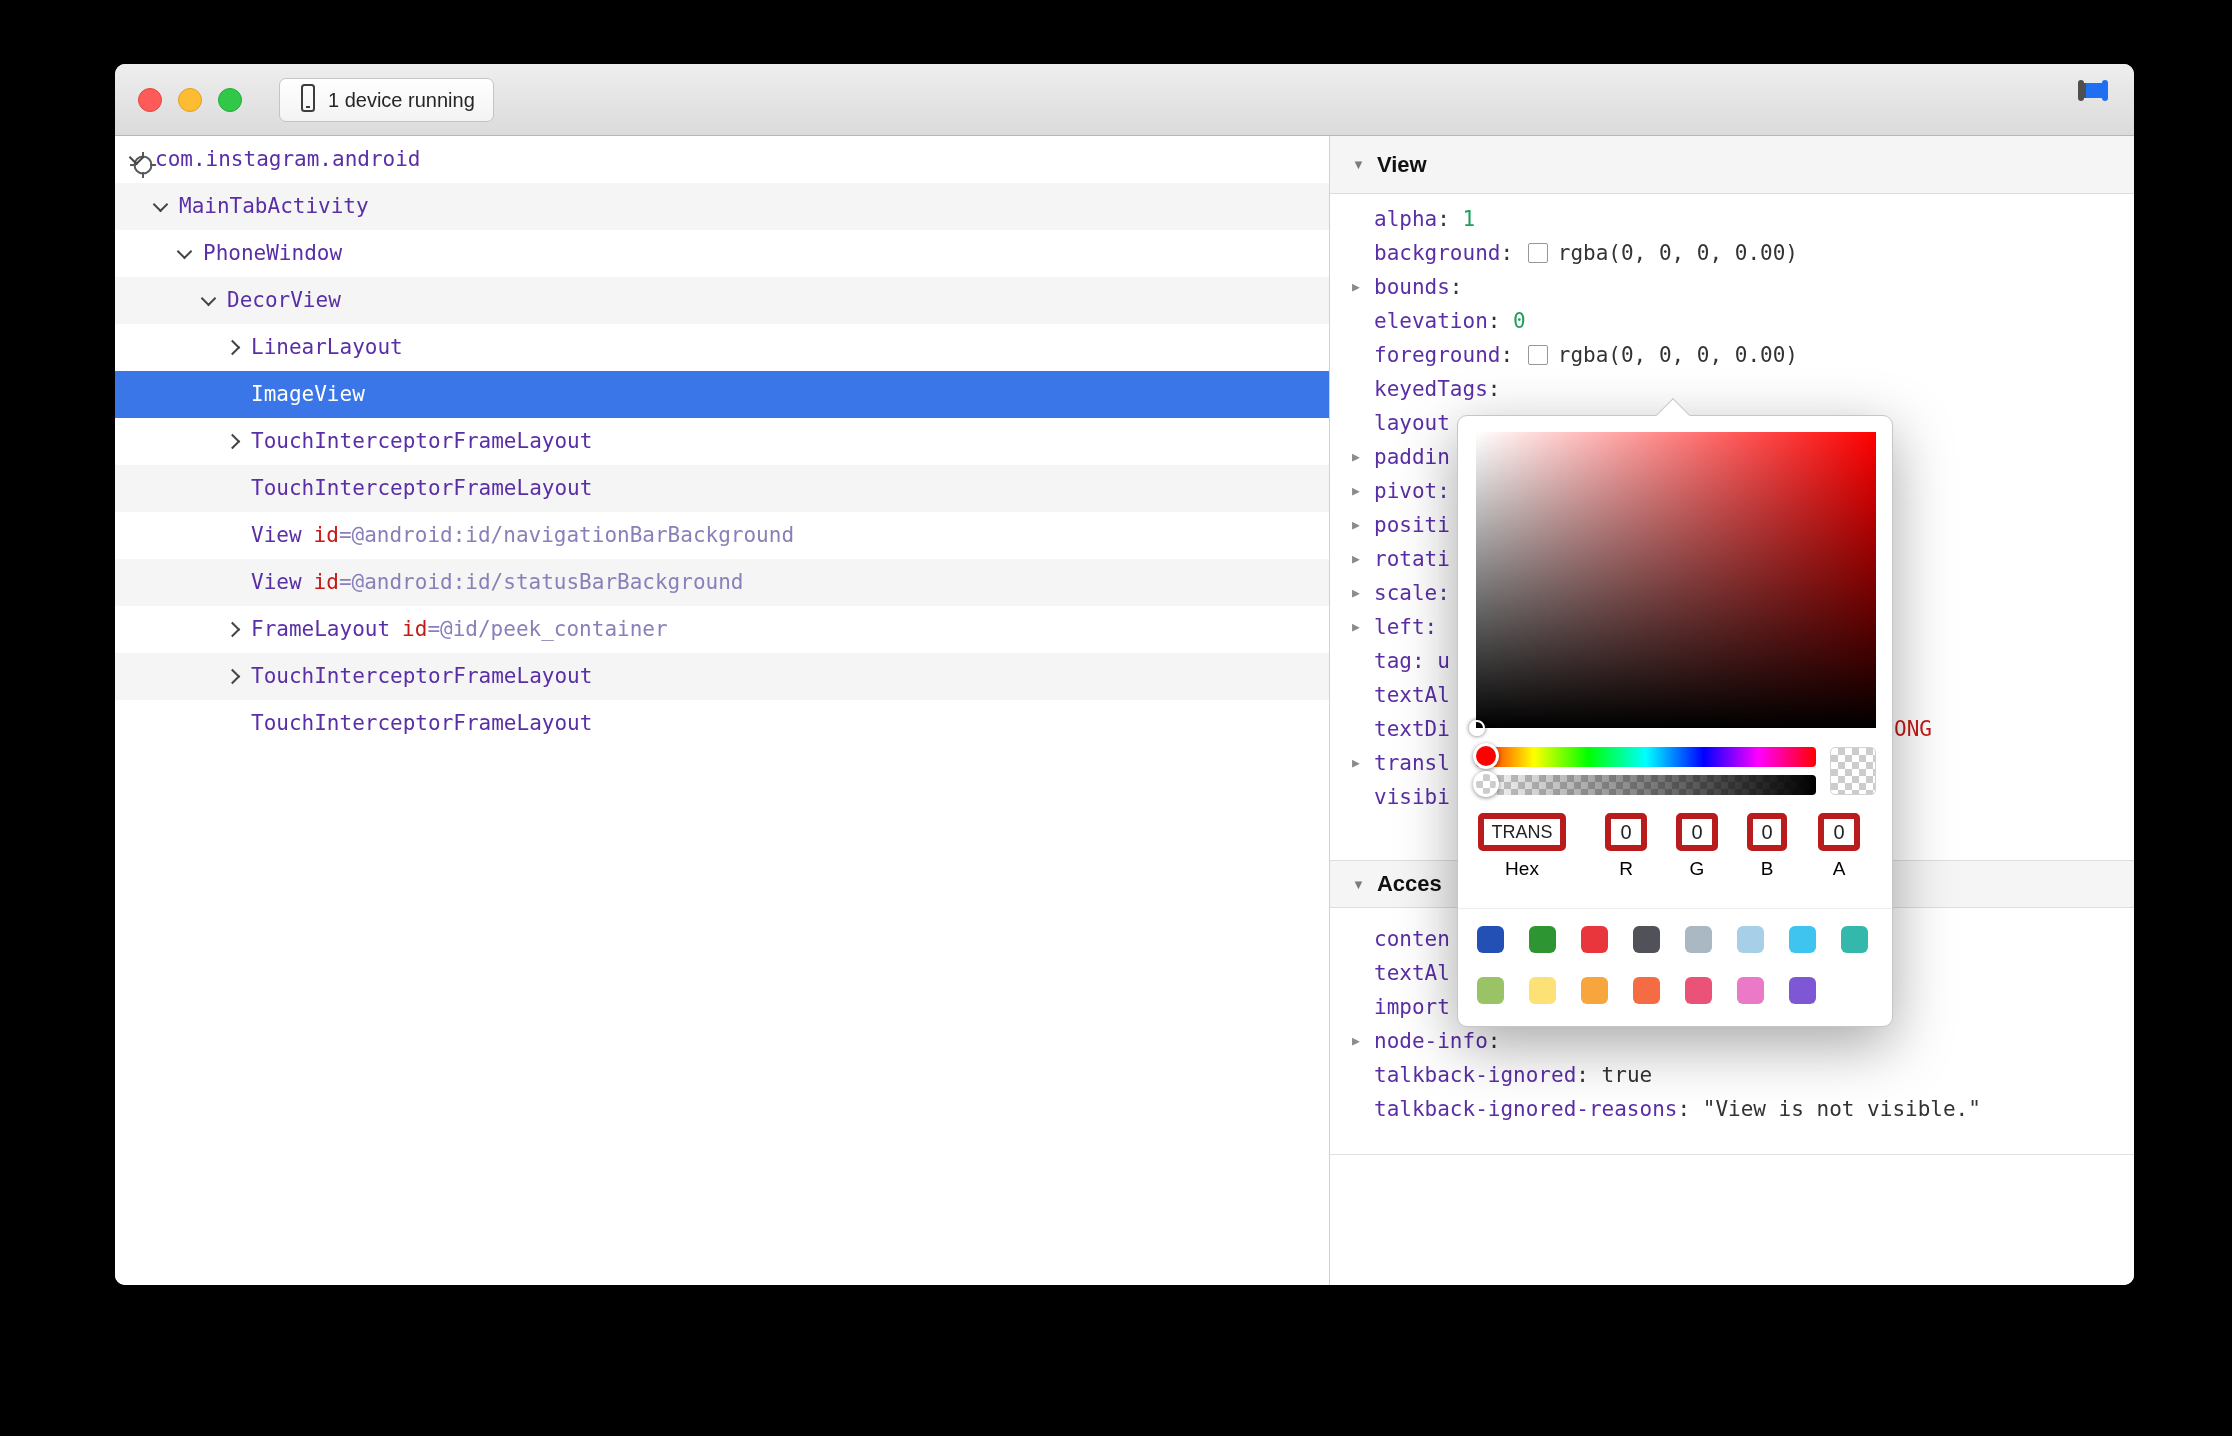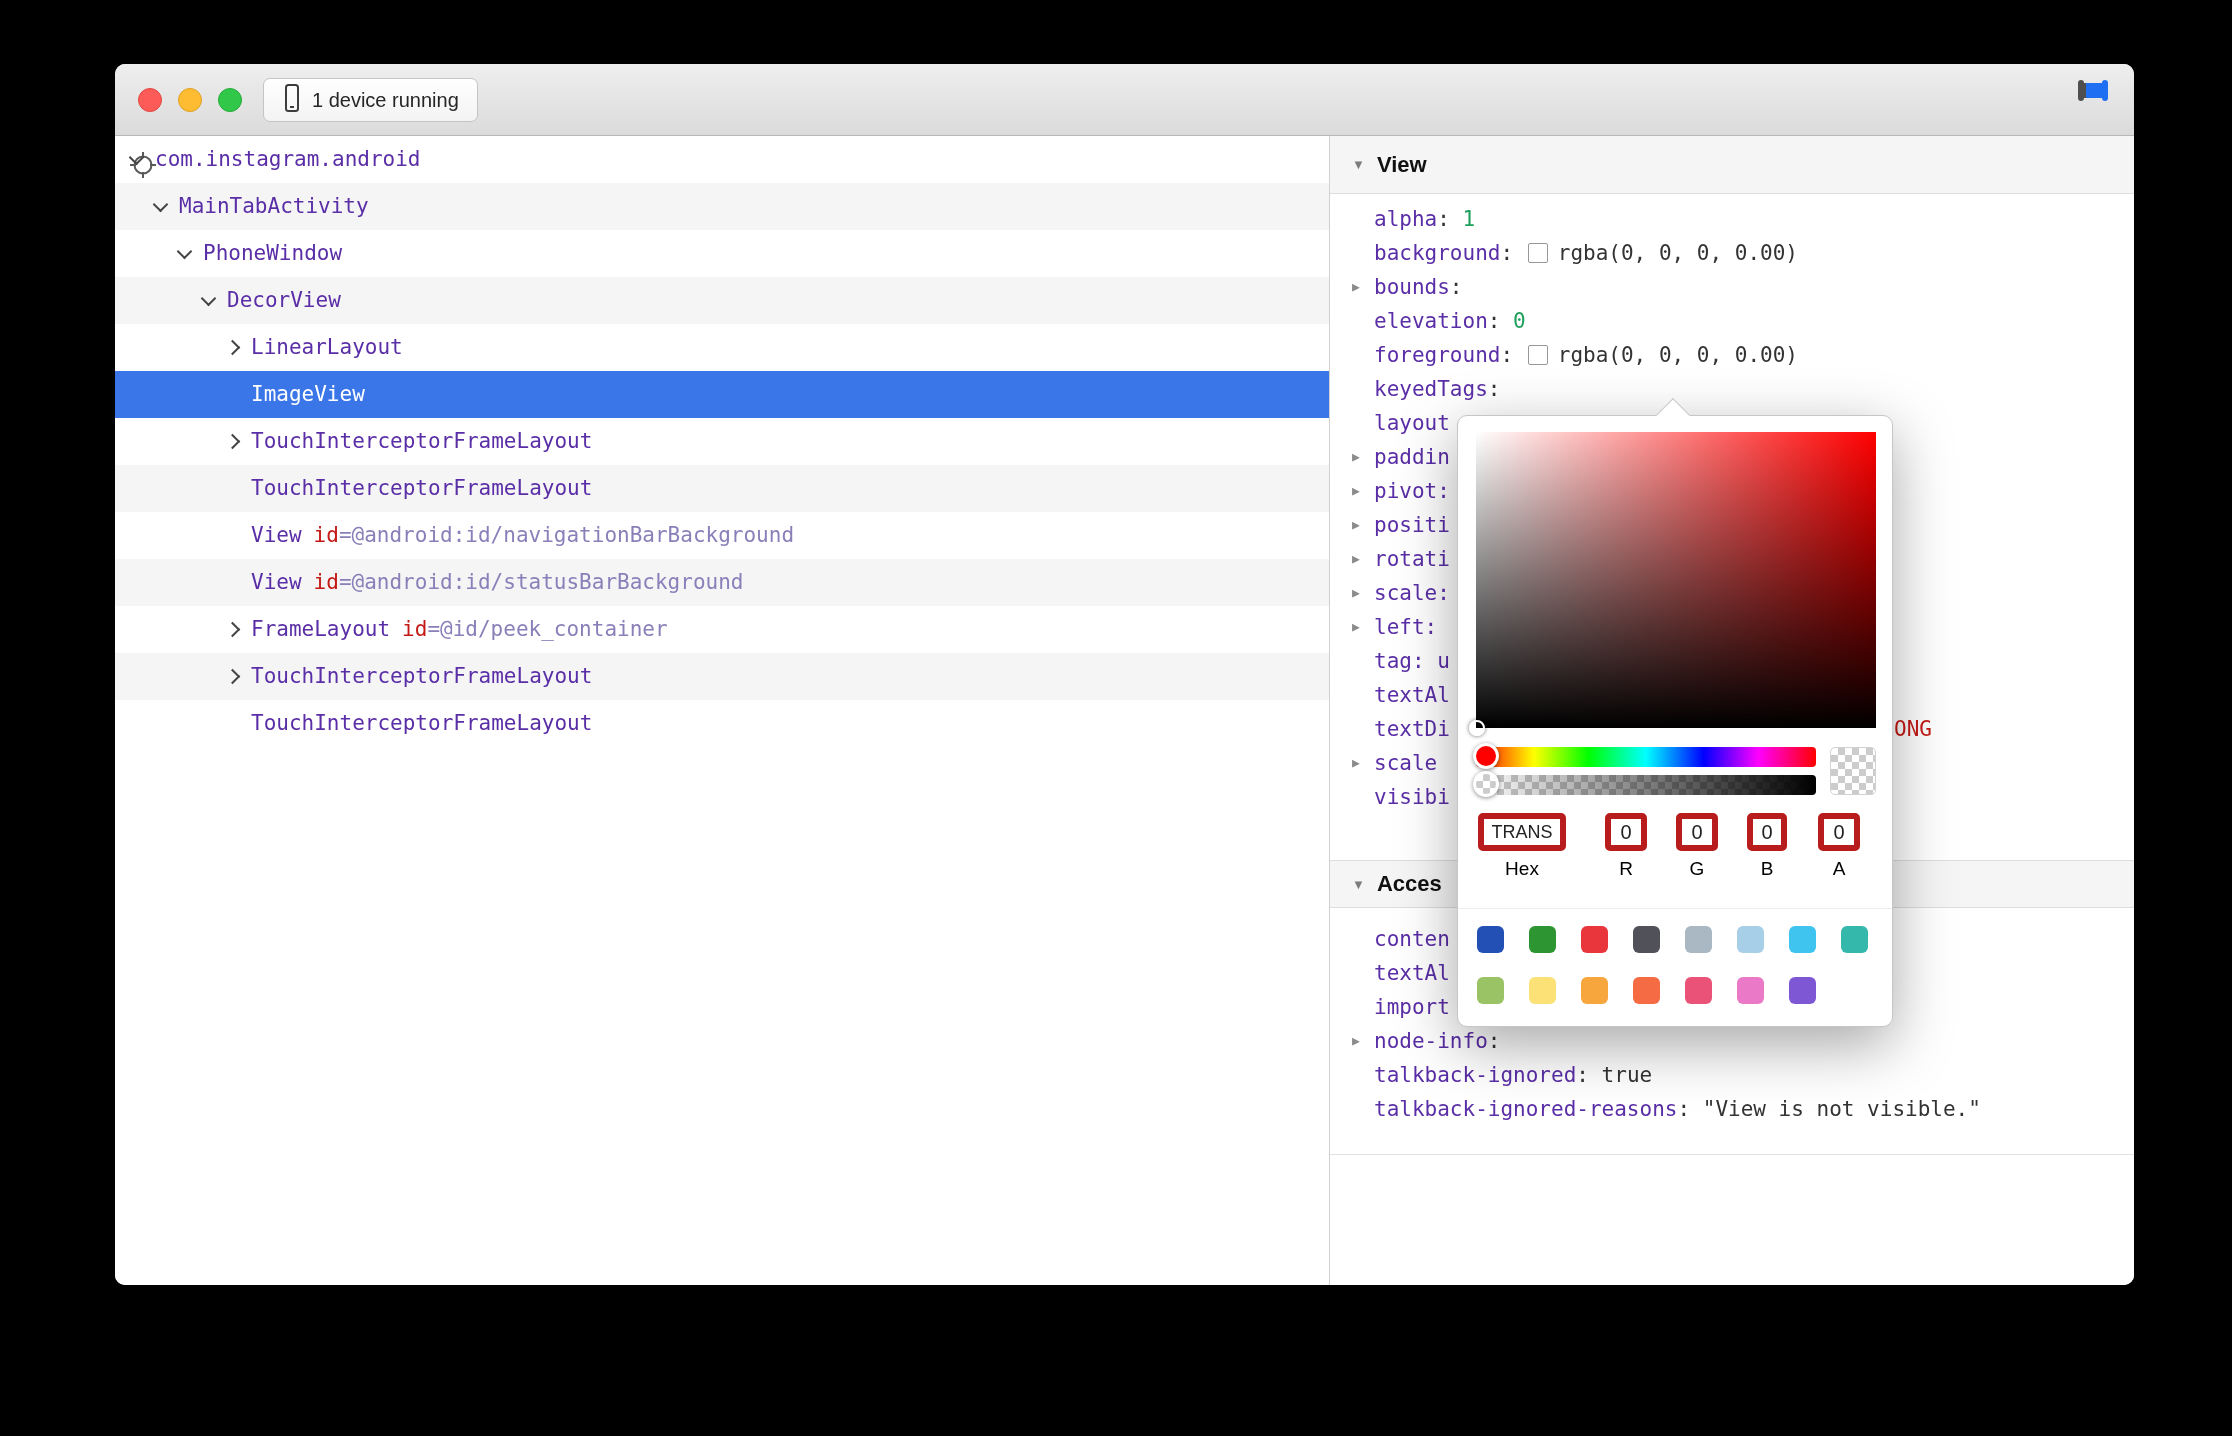--- a/index.html
+++ b/index.html
@@ -5,21 +5,21 @@
   *{box-sizing:border-box;margin:0;padding:0;}
   body{width:2232px;height:1436px;background:#000;position:relative;font-family:"Liberation Sans",sans-serif;}
   .window{position:absolute;left:115px;top:64px;width:2019px;height:1221px;background:#fff;border-radius:10px;overflow:hidden;box-shadow:0 30px 80px rgba(0,0,0,.65);}
   
   .titlebar{position:absolute;top:0;left:0;right:0;height:72px;background:linear-gradient(180deg,#efeeef,#dcdbdc);border-bottom:1px solid #b9b8b9;}
   .lights{position:absolute;left:23px;top:24px;display:flex;gap:16px;}
   .light{width:24px;height:24px;border-radius:50%;}
   .light.red{background:#fc5b57;border:1px solid #e14640;}
   .light.yellow{background:#fdbc32;border:1px solid #dfa023;}
   .light.green{background:#31c849;border:1px solid #23ab36;}
-  .device-btn{position:absolute;left:148px;top:14px;height:44px;padding:0 18px;display:flex;align-items:center;gap:10px;background:linear-gradient(#ffffff,#f4f3f4);border:1px solid #c5c4c5;border-radius:7px;font-size:20px;color:#262626;font-family:"Liberation Sans",sans-serif;}
+  .device-btn{position:absolute;left:164px;top:14px;height:44px;padding:0 18px;display:flex;align-items:center;gap:10px;background:linear-gradient(#ffffff,#f4f3f4);border:1px solid #c5c4c5;border-radius:7px;font-size:20px;color:#262626;font-family:"Liberation Sans",sans-serif;}
   .panel-toggles{position:absolute;right:26px;top:19px;display:flex;gap:18px;}
   .pt-btn{background:transparent;border:none;padding:0;cursor:default;}
   .pt1{width:46px;height:32px;border:3px solid #4f4f4f;border-radius:5px;position:relative;overflow:hidden;}
   .pt1::before{content:"";position:absolute;left:0;top:0;bottom:0;width:12px;background:#4f4f4f;}
   .pt2{width:46px;height:32px;border:3px solid #1f6ff2;border-radius:5px;position:relative;overflow:hidden;}
   .pt2::after{content:"";position:absolute;right:0;top:0;bottom:0;width:19px;background:#1f6ff2;}
   
   .content{position:absolute;top:72px;left:0;right:0;bottom:0;display:flex;}
   .left-panel{width:1215px;border-right:1px solid #d2d1d2;background:#fff;display:flex;flex-direction:row;}
   .left-header{height:58px;border-bottom:1px solid #dededf;position:relative;flex:none;}
@@ -153,21 +153,21 @@
           <div class="prow"><span class="pkey">layout</span></div>
           <div class="prow"><span class="parrow">▶</span><span class="pkey">paddin</span></div>
           <div class="prow"><span class="parrow">▶</span><span class="pkey">pivot:</span></div>
           <div class="prow"><span class="parrow">▶</span><span class="pkey">positi</span></div>
           <div class="prow"><span class="parrow">▶</span><span class="pkey">rotati</span></div>
           <div class="prow"><span class="parrow">▶</span><span class="pkey">scale:</span></div>
           <div class="prow"><span class="parrow">▶</span><span class="pkey">left:</span><span class="pfrag preview">lected}</span></div>
           <div class="prow"><span class="pkey">tag: u</span></div>
           <div class="prow"><span class="pkey">textAl</span></div>
           <div class="prow"><span class="pkey">textDi</span><span class="pfrag enum">ONG</span></div>
-          <div class="prow"><span class="parrow">▶</span><span class="pkey">scale</span></div>
+          <div class="prow"><span class="parrow">▶</span><span class="pkey">transl</span></div>
           <div class="prow"><span class="pkey">visibi</span></div>
         </div>
       <div class="section-header acc">
         <span class="sh-arrow">▼</span>
         <span class="sh-title">Acces</span>
       </div>
       <div class="props acc">
           <div class="prow"><span class="pkey">conten</span></div>
           <div class="prow"><span class="pkey">textAl</span></div>
           <div class="prow"><span class="pkey">import</span></div>

